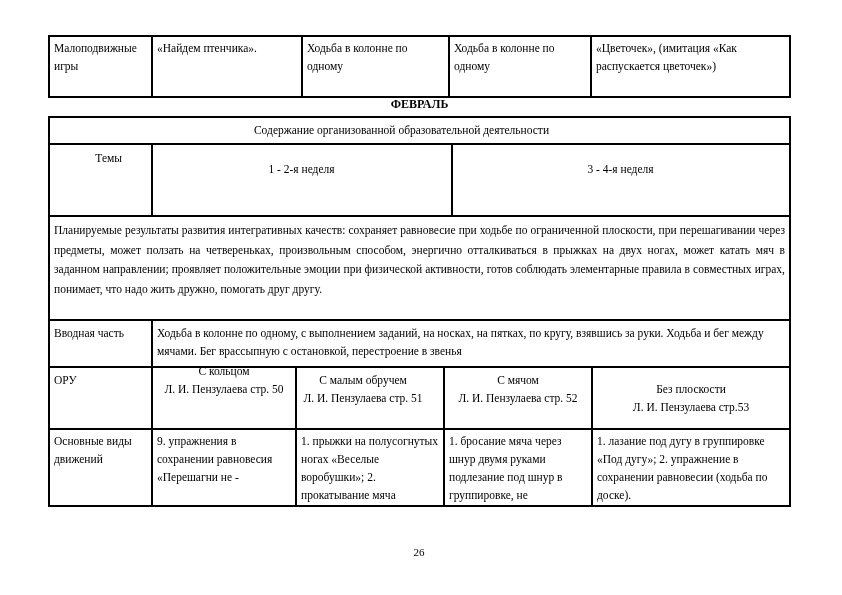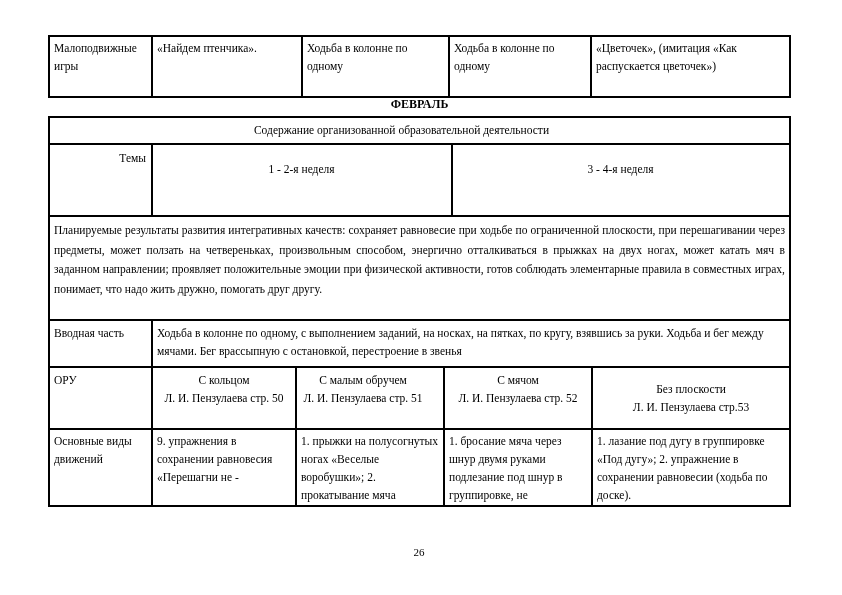--- a/index.html
+++ b/index.html
@@ -58,31 +58,31 @@
 
   <div class="vline" style="left:151px; top:319px; height:48px;"></div>
 
   <div class="vline" style="left:151px; top:366px; height:141px;"></div>
   <div class="vline" style="left:295px; top:366px; height:141px;"></div>
   <div class="vline" style="left:443px; top:366px; height:141px;"></div>
   <div class="vline" style="left:591px; top:366px; height:141px;"></div>
 
   <div class="cell bold center" style="left:64px; top:119px; width:675px;">Содержание организованной образовательной деятельности</div>
 
-  <div class="cell bold" style="left:50px; top:147px; width:100px; text-align:right; padding-right:4px;">Темы</div>
+  <div class="cell bold" style="left:50px; top:147px; width:100px; text-align:right; padding-right:28px;">Темы</div>
   <div class="cell bold center" style="left:153px; top:158px; width:297px;">1 - 2-я неделя</div>
   <div class="cell bold center" style="left:453px; top:158px; width:335px;">3 - 4-я неделя</div>
 
   <div class="cell justify" style="left:50px; top:219px; width:739px; line-height:19.5px;"><span class="bold">Планируемые результаты развития интегративных качеств:</span><span> сохраняет равновесие при ходьбе по ограниченной плоскости, при перешагивании через предметы, может ползать на четвереньках, произвольным способом, энергично отталкиваться в прыжках на двух ногах, может катать мяч в заданном направлении; проявляет положительные эмоции при физической активности, готов соблюдать элементарные правила в совместных играх, понимает, что надо жить дружно, помогать друг другу.</span></div>
 
   <div class="cell bold" style="left:50px; top:322px; width:100px;">Вводная часть</div>
   <div class="cell" style="left:153px; top:322px; width:636px;">Ходьба в колонне по одному, с выполнением заданий, на носках, на пятках, по кругу, взявшись за руки. Ходьба и бег между мячами. Бег врассыпную с остановкой, перестроение в звенья</div>
 
   <div class="cell bold" style="left:50px; top:369px; width:100px;">ОРУ</div>
-  <div class="cell center" style="left:153px; top:369px; width:142px;">
+  <div class="cell center" style="left:153px; top:360px; width:142px;">
     <div>С кольцом</div>
     <div>Л. И. Пензулаева стр. 50</div>
   </div>
   <div class="cell center" style="left:297px; top:369px; width:132px;">
     <div>С малым обручем</div>
     <div>Л. И. Пензулаева стр. 51</div>
   </div>
   <div class="cell center" style="left:445px; top:369px; width:146px;">
     <div>С мячом</div>
     <div>Л. И. Пензулаева стр. 52</div>

